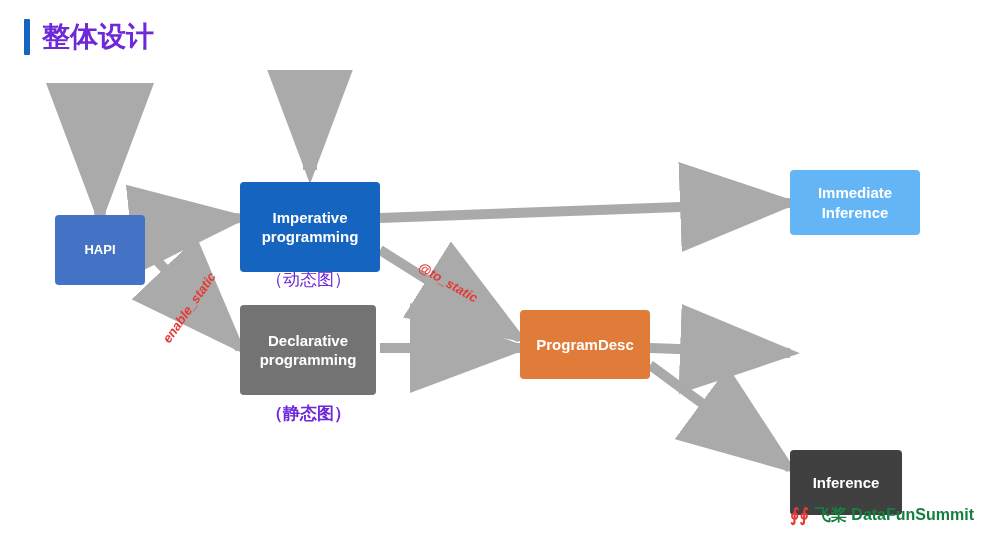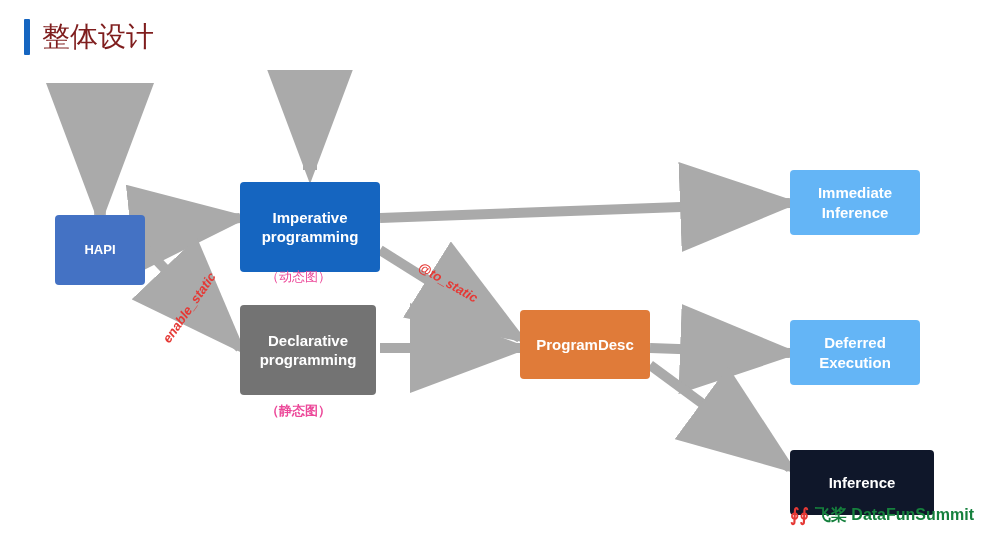--- a/index.html
+++ b/index.html
@@ -20,22 +20,22 @@
     }
     .title-accent {
       width: 6px;
       height: 36px;
       background: #1565c0;
       margin-right: 12px;
       border-radius: 1px;
     }
     .title-text {
       font-size: 28px;
-      font-weight: normal;
-      color: #7f1d1d;
+      font-weight: bold;
+      color: #6d28d9;
     }
 
     
     .diagram {
       position: absolute;
       top: 70px;
       left: 0;
       width: 998px;
       height: 460px;
     }
@@ -98,32 +98,32 @@
 
     .box-deferred {
       background: #64b5f6;
       width: 130px;
       height: 65px;
       left: 790px;
       top: 250px;
     }
 
     .box-inference {
-      background: #0f172a;
-      width: 144px;
+      background: #404040;
+      width: 112px;
       height: 65px;
       left: 790px;
       top: 380px;
     }
 
     
     .sub-label {
       position: absolute;
-      font-size: 13px;
-      color: #ec4899;
+      font-size: 17px;
+      color: #6d28d9;
     }
 
     
     .arrows-svg {
       position: absolute;
       top: 0;
       left: 0;
       width: 100%;
       height: 100%;
       pointer-events: none;
@@ -214,23 +214,20 @@
   <div class="sub-label" style="left:266px; top:332px;font-weight:bold;">（静态图）</div>
 
   <div class="box box-programdesc">
     <span>ProgramDesc</span>
   </div>
 
   <div class="box box-immediate">
     <span>Immediate Inference</span>
   </div>
 
-  <div class="box box-deferred">
-    <span>Deferred Execution</span>
-  </div>
 
   <div class="box box-inference">
     <span>Inference</span>
   </div>
 
   <div class="red-label" style="left: 415px; top: 205px; transform: rotate(30deg);">@to_static</div>
 
   <div class="red-label" style="left: 148px; top: 230px; transform: rotate(-55deg);">enable_static</div>
 
 </div>

